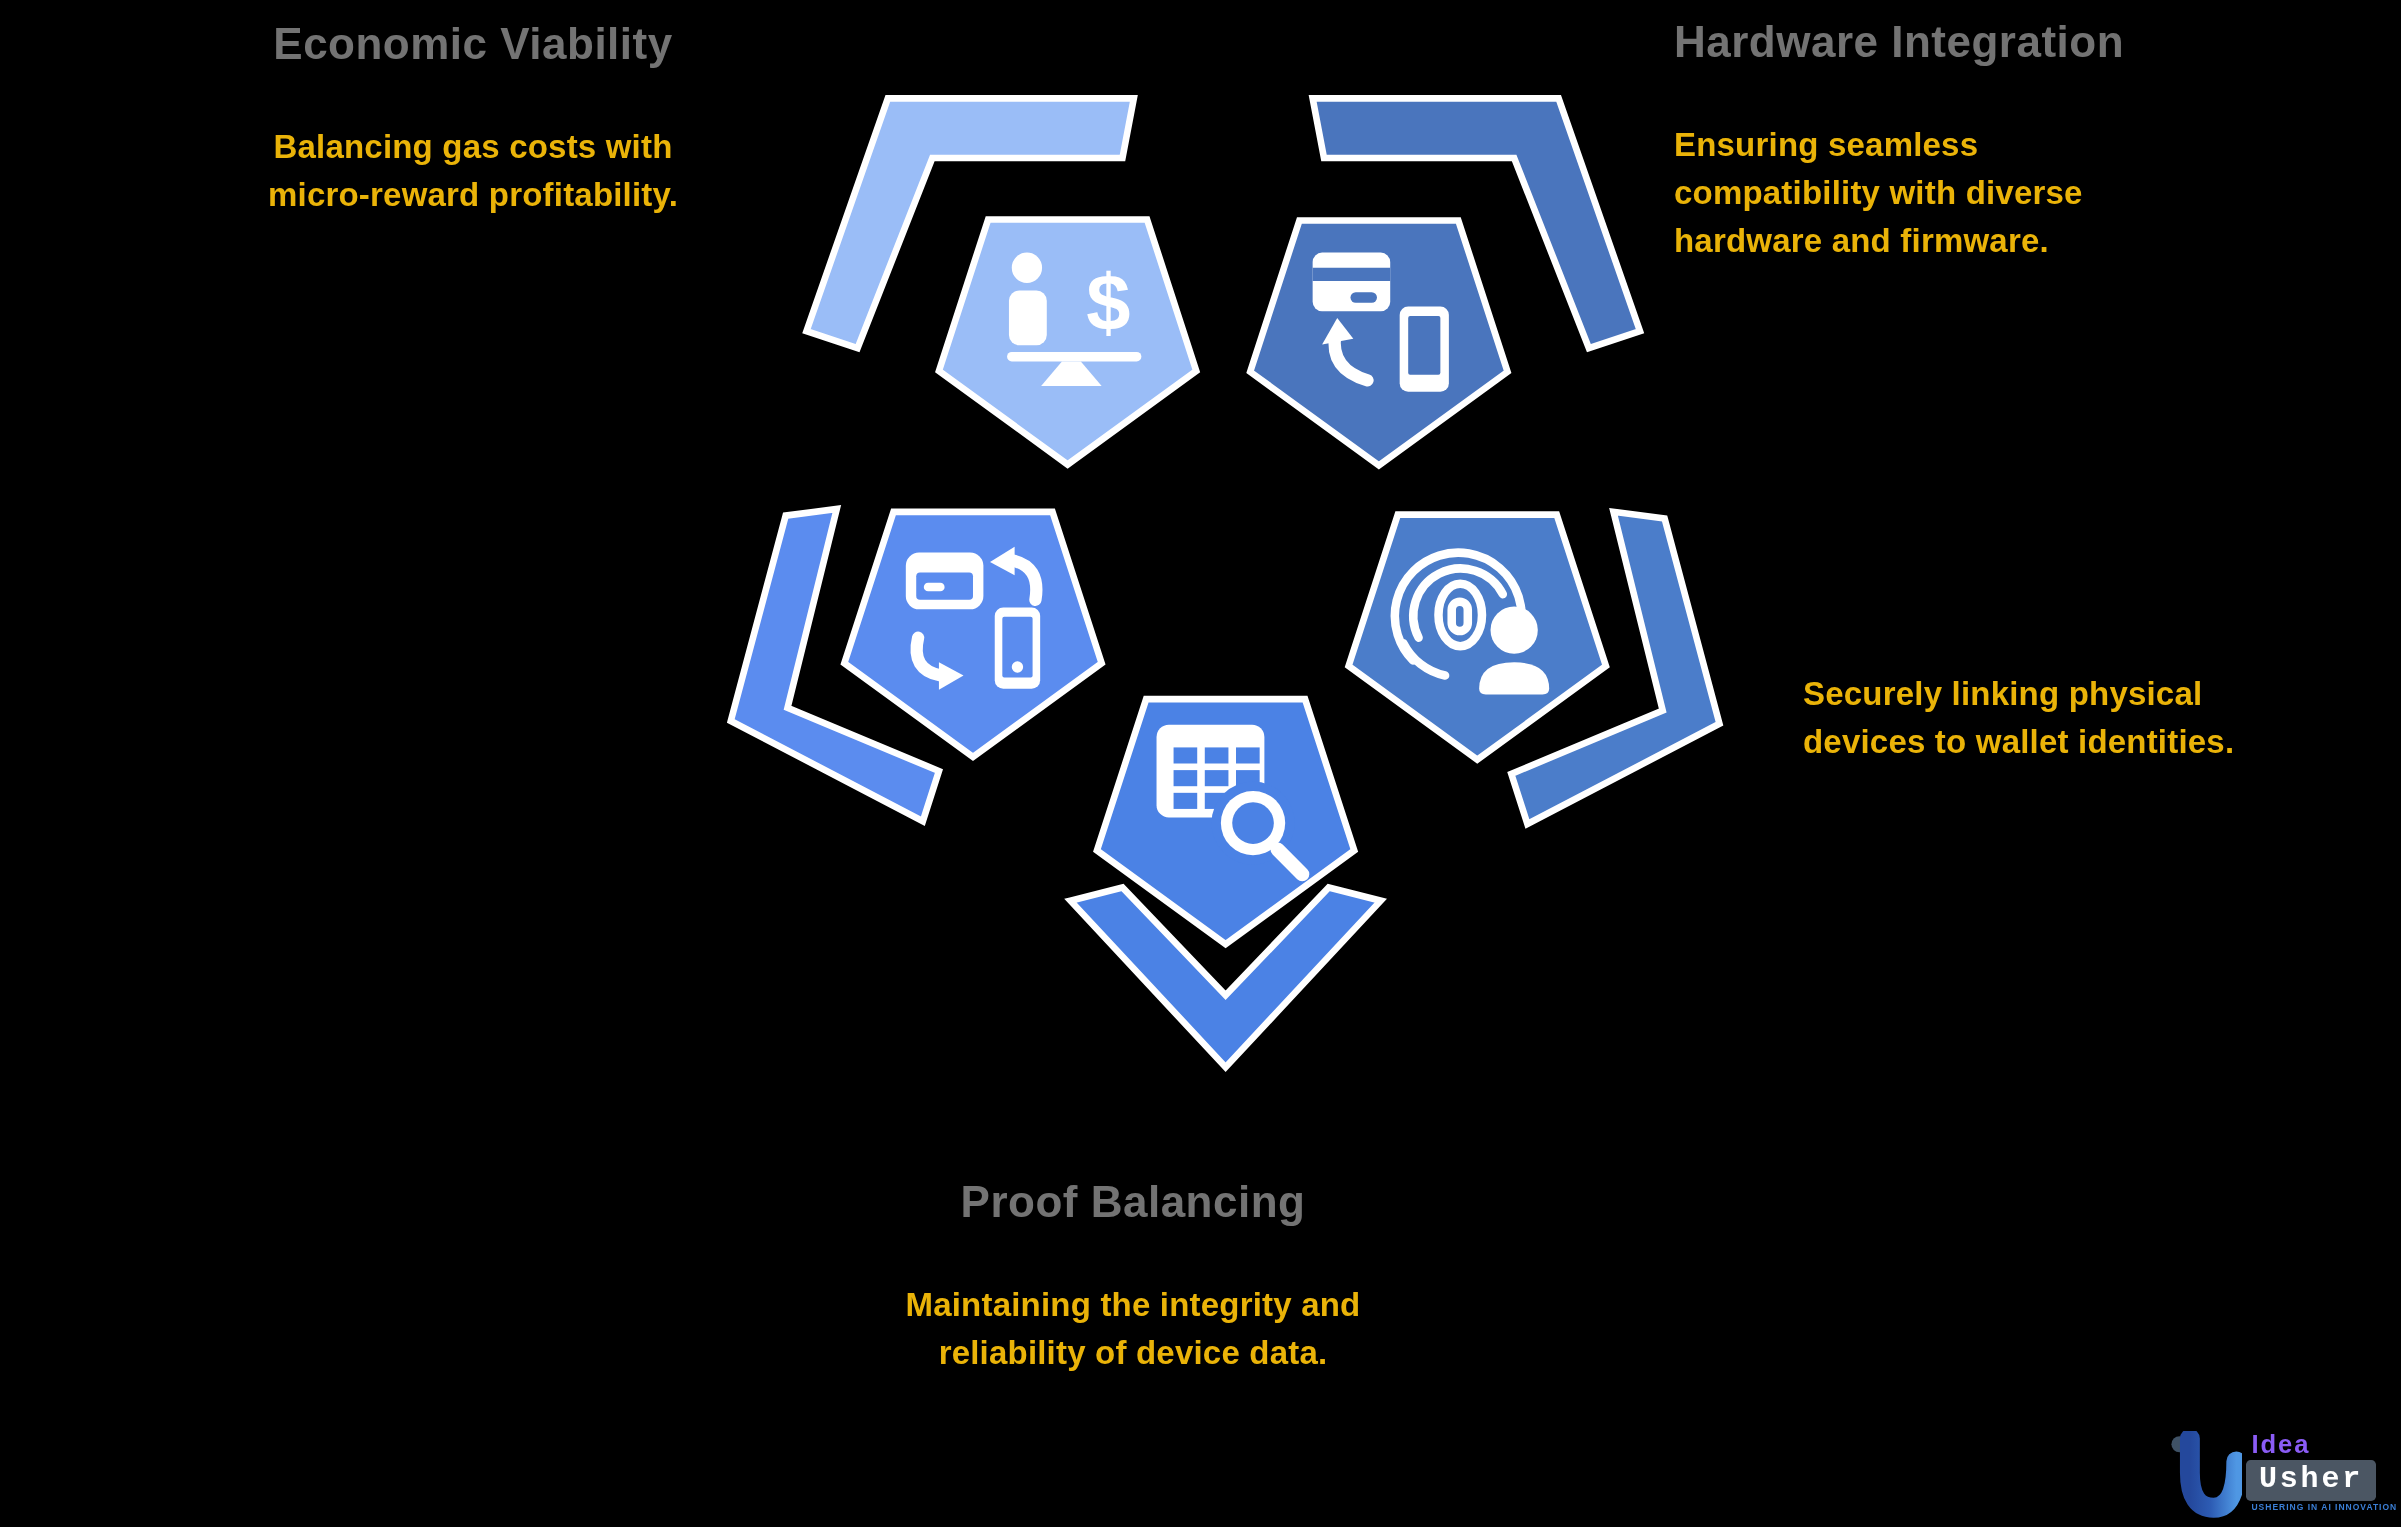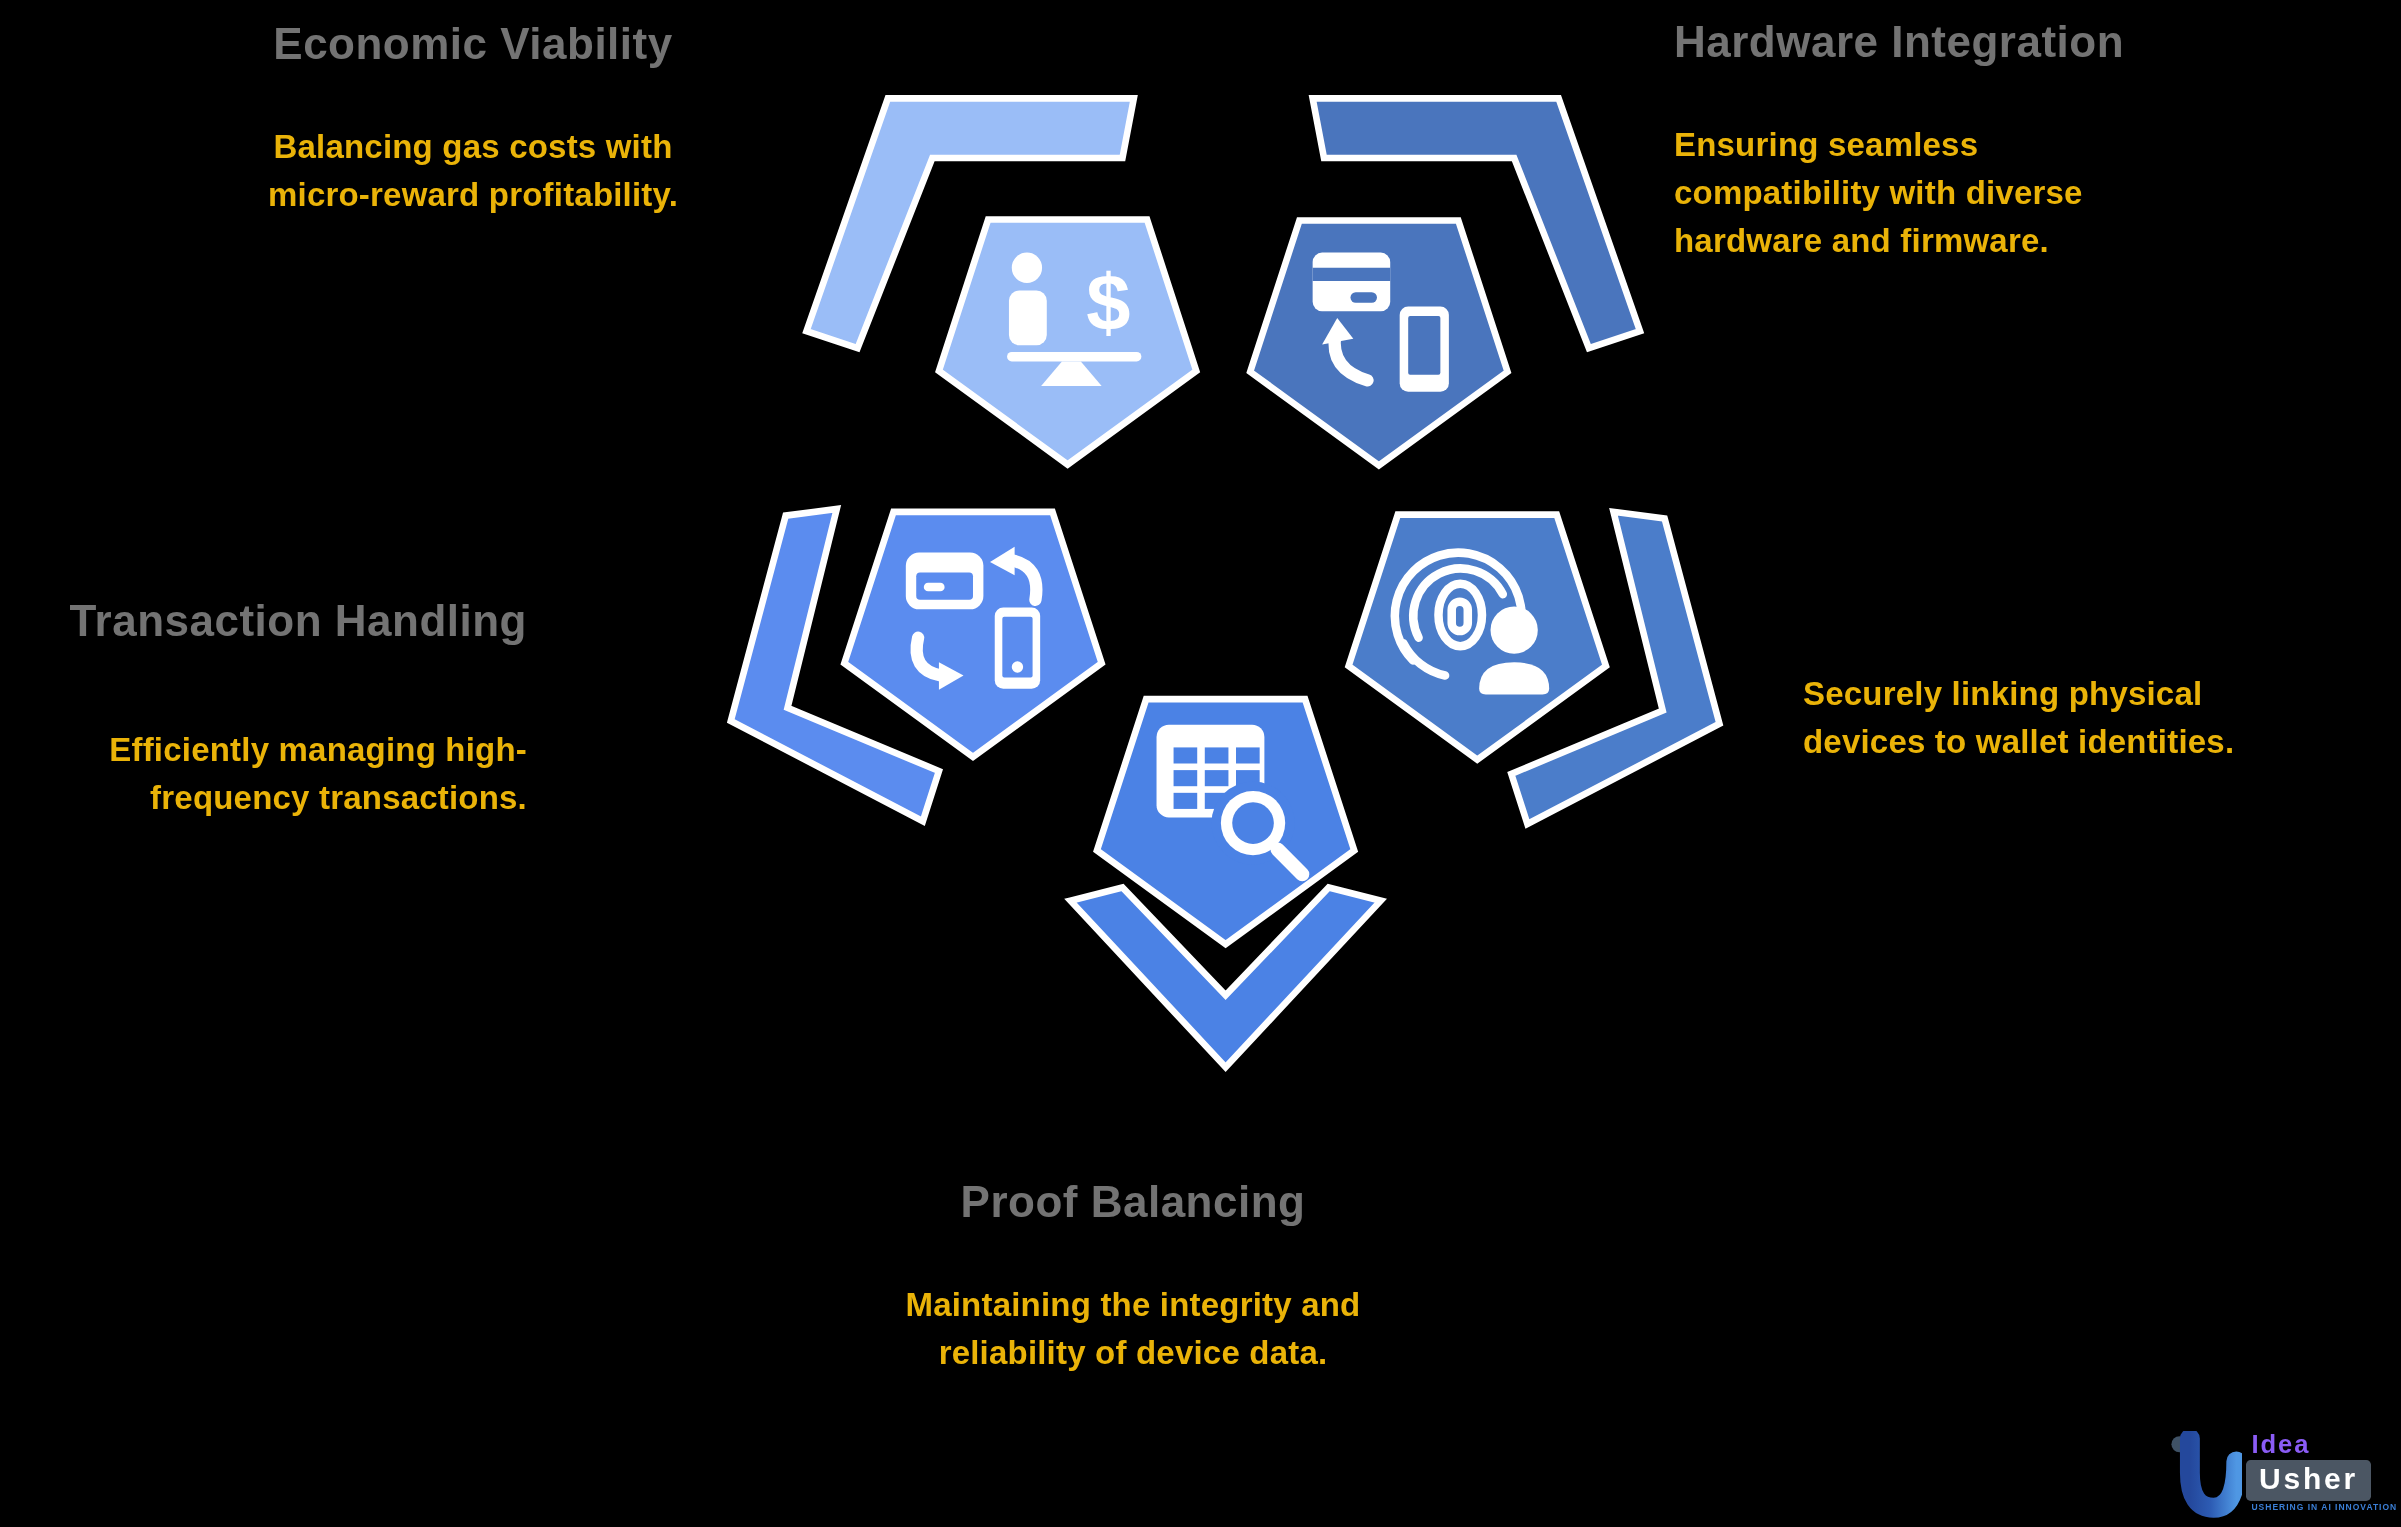--- a/index.html
+++ b/index.html
@@ -19,21 +19,21 @@
   #tb-hardware{left:1674px;top:15px;width:549px;}
   #tb-transaction{left:54px;top:594px;width:473px;}
   #tb-identity{left:1803px;top:591px;width:511px;}
   #tb-proof{left:849px;top:1175px;width:568px;}
   .icon-stroke{stroke:#ffffff;fill:none;stroke-linecap:round;}
   
   .logo{position:absolute;left:2170px;top:1431px;display:flex;align-items:flex-start;}
   .umark{width:72px;height:91px;flex:0 0 auto;}
   .logo-right{margin-left:3.8px;display:flex;flex-direction:column;align-items:flex-start;}
   .logo-idea{font-size:25.6px;font-weight:700;color:#8b5cf6;letter-spacing:1.9px;line-height:26.5px;margin-left:5.7px;}
-  .logo-usher-box{margin-top:2.8px;background:#4b5663;border-radius:4.7px;padding:2.8px 13.2px 5.7px 13.2px;}
+  .logo-usher-box{margin-top:2.8px;background:#4b5663;border-radius:4.7px;padding:2.8px 13.2px 5.7px 13.2px;font-family:Liberation Mono, monospace;}
   .logo-usher-box span{font-size:30px;font-weight:700;color:#ffffff;letter-spacing:2.8px;line-height:32px;}
   .logo-tagline{margin-top:1px;margin-left:5.7px;font-size:8.5px;font-weight:700;color:#3b7fd6;letter-spacing:1px;}
 </style>
 </head>
 <body>
 
 <div class="stage">
 
   <svg class="diagram" viewBox="0 0 2538 1614">
 
@@ -120,25 +120,20 @@
 micro-reward profitability.</p>
   </div>
 
   <div class="block tb-left" id="tb-hardware">
     <h2>Hardware Integration</h2>
     <p>Ensuring seamless
 compatibility with diverse
 hardware and firmware.</p>
   </div>
 
-  <div class="block tb-right mid" id="tb-transaction">
-    <h2>Transaction Handling</h2>
-    <p>Efficiently managing high-
-frequency transactions.</p>
-  </div>
 
   <div class="block tb-left mid" id="tb-identity">
     <p>Securely linking physical
 devices to wallet identities.</p>
   </div>
 
   <div class="block tb-center" id="tb-proof">
     <h2>Proof Balancing</h2>
     <p>Maintaining the integrity and
 reliability of device data.</p>

